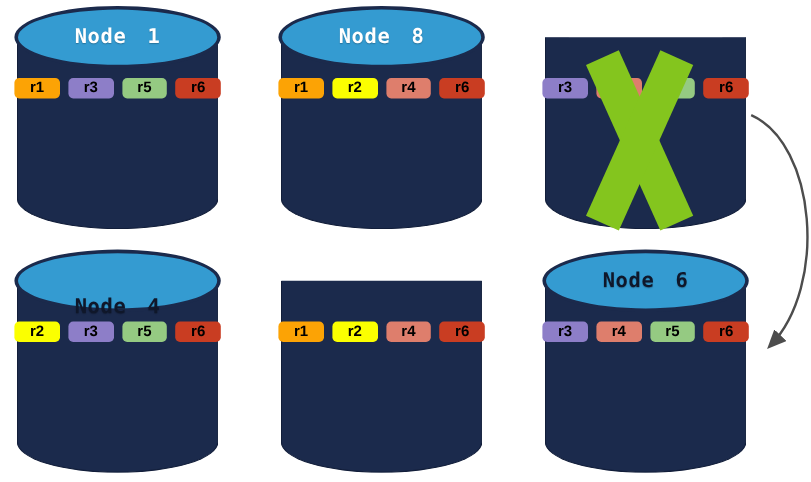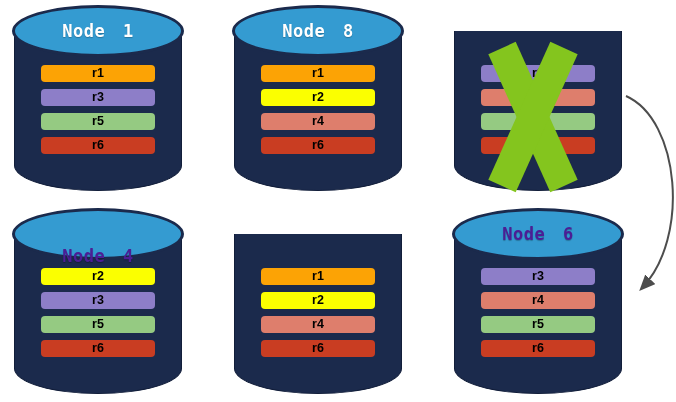--- a/index.html
+++ b/index.html
@@ -55,21 +55,20 @@
     letter-spacing: 0.5px;
     word-spacing: 7px;
     text-shadow: 0 1px 1px rgba(0,0,0,0.25);
   }
   .bars {
     position: absolute;
     left: 0;
     right: 0;
     top: 60px;
     display: flex;
-    flex-direction: column;
     align-items: center;
     gap: 7px;
     z-index: 1;
   }
   .bar {
     width: 114px;
     height: 17px;
     border-radius: 4px;
     display: flex;
     align-items: center;
@@ -167,21 +166,21 @@
         </div>
       </div>
       <svg class="x-overlay" viewBox="0 0 96 146">
         <line x1="17" y1="4" x2="79" y2="142" stroke="#84C51E" stroke-width="30" stroke-linecap="butt"></line>
         <line x1="79" y1="4" x2="17" y2="142" stroke="#84C51E" stroke-width="30" stroke-linecap="butt"></line>
       </svg>
     </div>
     <div class="node" style="left: 12px; top: 208px;">
       <div class="cyl-body"></div>
       <div class="cyl-top">
-        <span class="node-label" style="color: #4c1d95; margin-top: 44px;">Node 4</span>
+        <span class="node-label" style="color: #0f172a; margin-top: 44px;">Node 4</span>
       </div>
       <div class="bars">
         <div class="bar" style="background: rgb(251, 255, 0); color: rgb(0, 0, 0);">
           <span>r2</span>
         </div>
         <div class="bar" style="background: rgb(141, 126, 200); color: rgb(0, 0, 0);">
           <span>r3</span>
         </div>
         <div class="bar" style="background: rgb(149, 202, 130); color: rgb(0, 0, 0);">
           <span>r5</span>
@@ -204,21 +203,21 @@
           <span>r4</span>
         </div>
         <div class="bar" style="background: rgb(201, 61, 34); color: rgb(0, 0, 0);">
           <span>r6</span>
         </div>
       </div>
     </div>
     <div class="node" style="left: 452px; top: 208px;">
       <div class="cyl-body"></div>
       <div class="cyl-top">
-        <span class="node-label" style="color: #4c1d95; text-align: center;">Node 6</span>
+        <span class="node-label" style="color: #0f172a; text-align: center;">Node 6</span>
       </div>
       <div class="bars">
         <div class="bar" style="background: rgb(141, 126, 200); color: rgb(0, 0, 0);">
           <span>r3</span>
         </div>
         <div class="bar" style="background: rgb(222, 126, 108); color: rgb(0, 0, 0);">
           <span>r4</span>
         </div>
         <div class="bar" style="background: rgb(149, 202, 130); color: rgb(0, 0, 0);">
           <span>r5</span>

